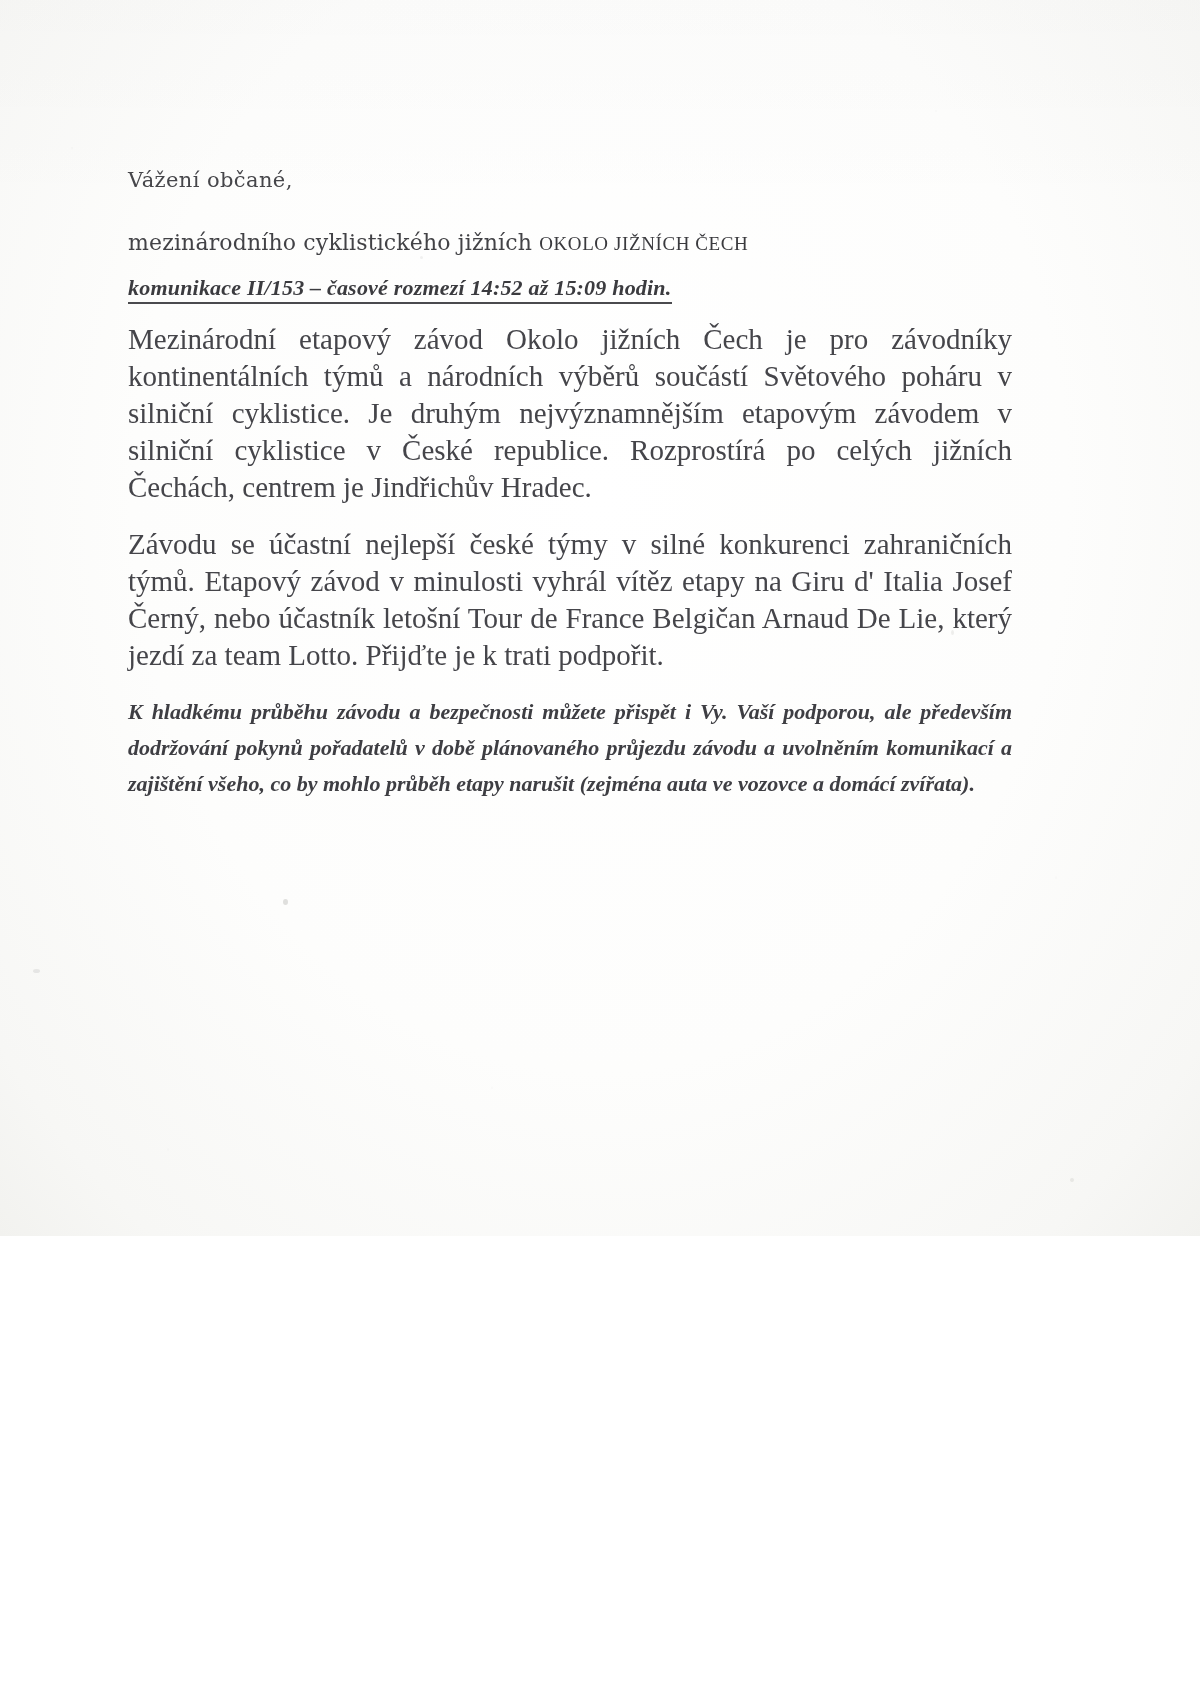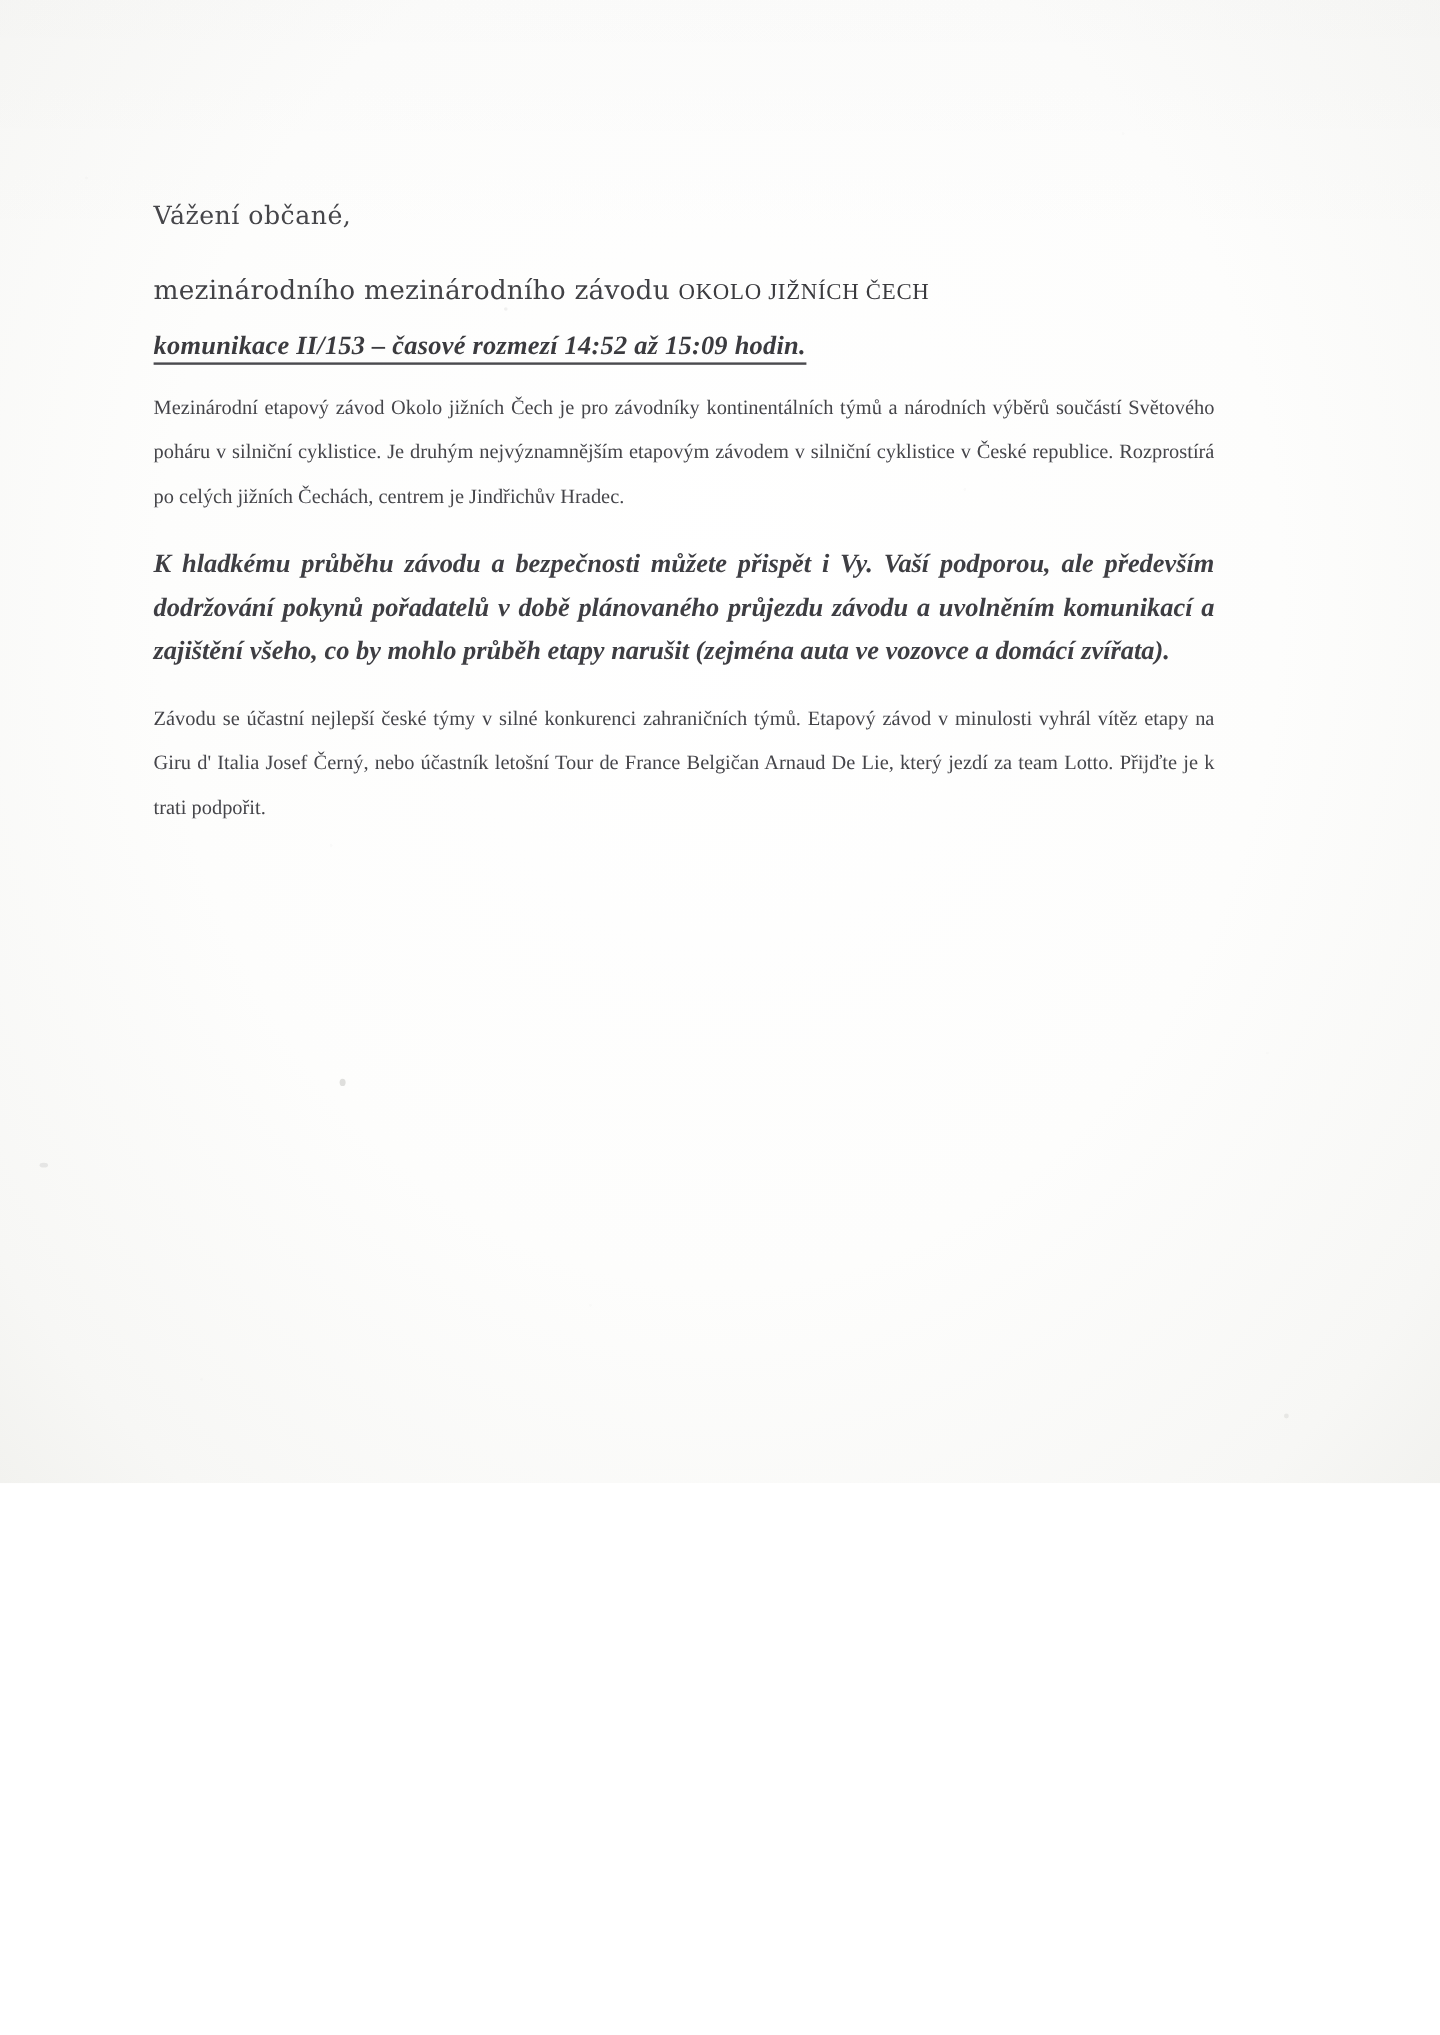--- a/index.html
+++ b/index.html
@@ -88,21 +88,21 @@
     margin: 14px 0 20px 0;
     font-family: "Liberation Serif", "DejaVu Serif", serif;
   }
   .route-line span {
     border-bottom: 2px solid #4a4a4e;
     padding-bottom: 2px;
   }
 
   
   .body-par {
-    font-size: 17px;
+    font-size: 29px;
     line-height: 37px;
     text-align: justify;
     text-justify: inter-word;
     color: #45454a;
     margin: 0 0 20px 0;
     font-family: "Liberation Serif", "DejaVu Serif", serif;
   }
   .body-par:last-of-type { margin-bottom: 0; }
 
   .body-par.italic {
@@ -136,27 +136,27 @@
   <div class="speck" style="left:615px;  top:1452px; width:4px;  height:3px;  opacity:.28;"></div>
   <div class="speck" style="left:951px;  top:630px;  width:3px;  height:5px;  opacity:.30;"></div>
   <div class="speck" style="left:420px;  top:256px;  width:3px;  height:3px;  opacity:.25;"></div>
 
   <div class="content">
 
     <p class="greeting">Vážení občané,</p>
 
 
     <p class="intro">
-      <span>mezinárodního mezinárodního závodu </span><span class="race-name">OKOLO JIŽNÍCH ČECH</span>
+      <span>mezinárodního cyklistického jižních </span><span class="race-name">OKOLO JIŽNÍCH ČECH</span>
     </p>
 
     <p class="route-line">
       <span>komunikace II/153 – časové rozmezí 14:52 až 15:09 hodin.</span>
     </p>
 
     <p class="body-par">Mezinárodní etapový závod Okolo jižních Čech je pro závodníky kontinentálních týmů a národních výběrů součástí Světového poháru v silniční cyklistice. Je druhým nejvýznamnějším etapovým závodem v silniční cyklistice v České republice. Rozprostírá po celých jižních Čechách, centrem je Jindřichův Hradec.</p>
 
+    <p class="body-par">Závodu se účastní nejlepší české týmy v silné konkurenci zahraničních týmů. Etapový závod v minulosti vyhrál vítěz etapy na Giru d' Italia Josef Černý, nebo účastník letošní Tour de France Belgičan Arnaud De Lie, který jezdí za team Lotto.  Přijďte je k trati podpořit.</p>
+
     <p class="body-par italic">K hladkému průběhu závodu a bezpečnosti můžete přispět i Vy. Vaší podporou, ale především dodržování pokynů pořadatelů v době plánovaného průjezdu závodu a uvolněním komunikací a zajištění všeho, co by mohlo průběh etapy narušit (zejména auta ve vozovce a domácí zvířata).</p>
-
-    <p class="body-par">Závodu se účastní nejlepší české týmy v silné konkurenci zahraničních týmů. Etapový závod v minulosti vyhrál vítěz etapy na Giru d' Italia Josef Černý, nebo účastník letošní Tour de France Belgičan Arnaud De Lie, který jezdí za team Lotto.  Přijďte je k trati podpořit.</p>
 
   </div>
 </div>
 
 </body></html>

